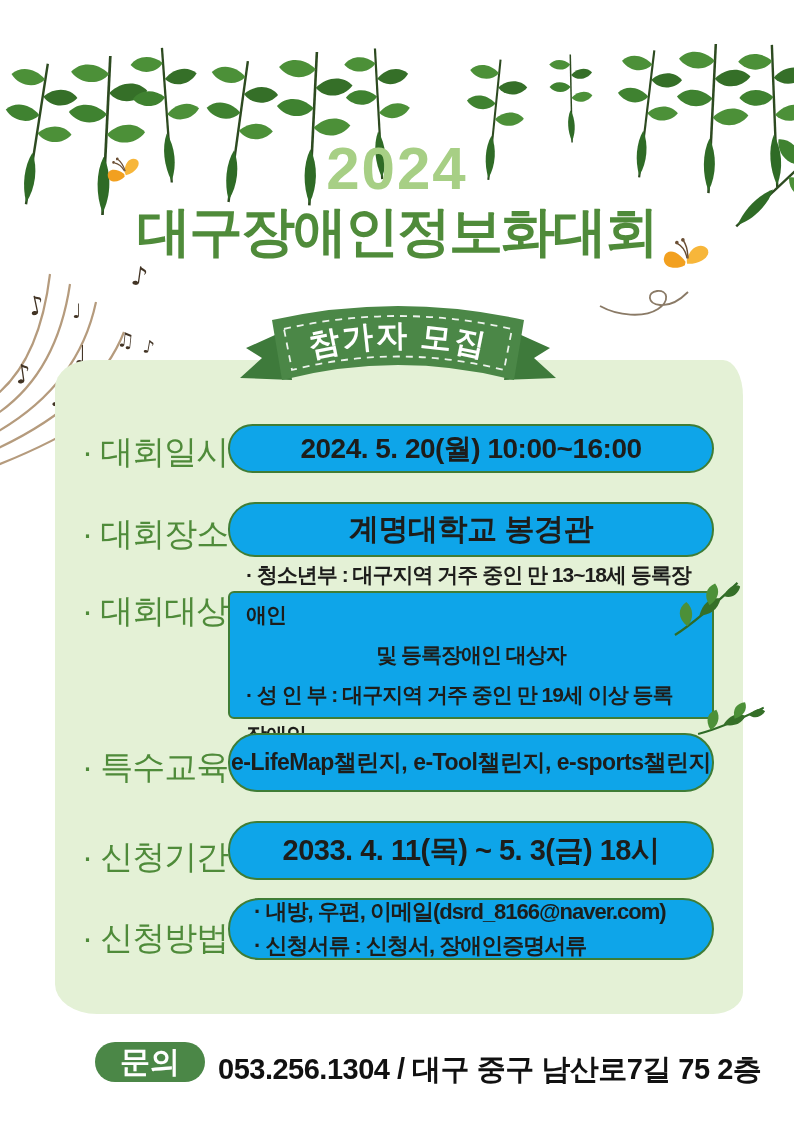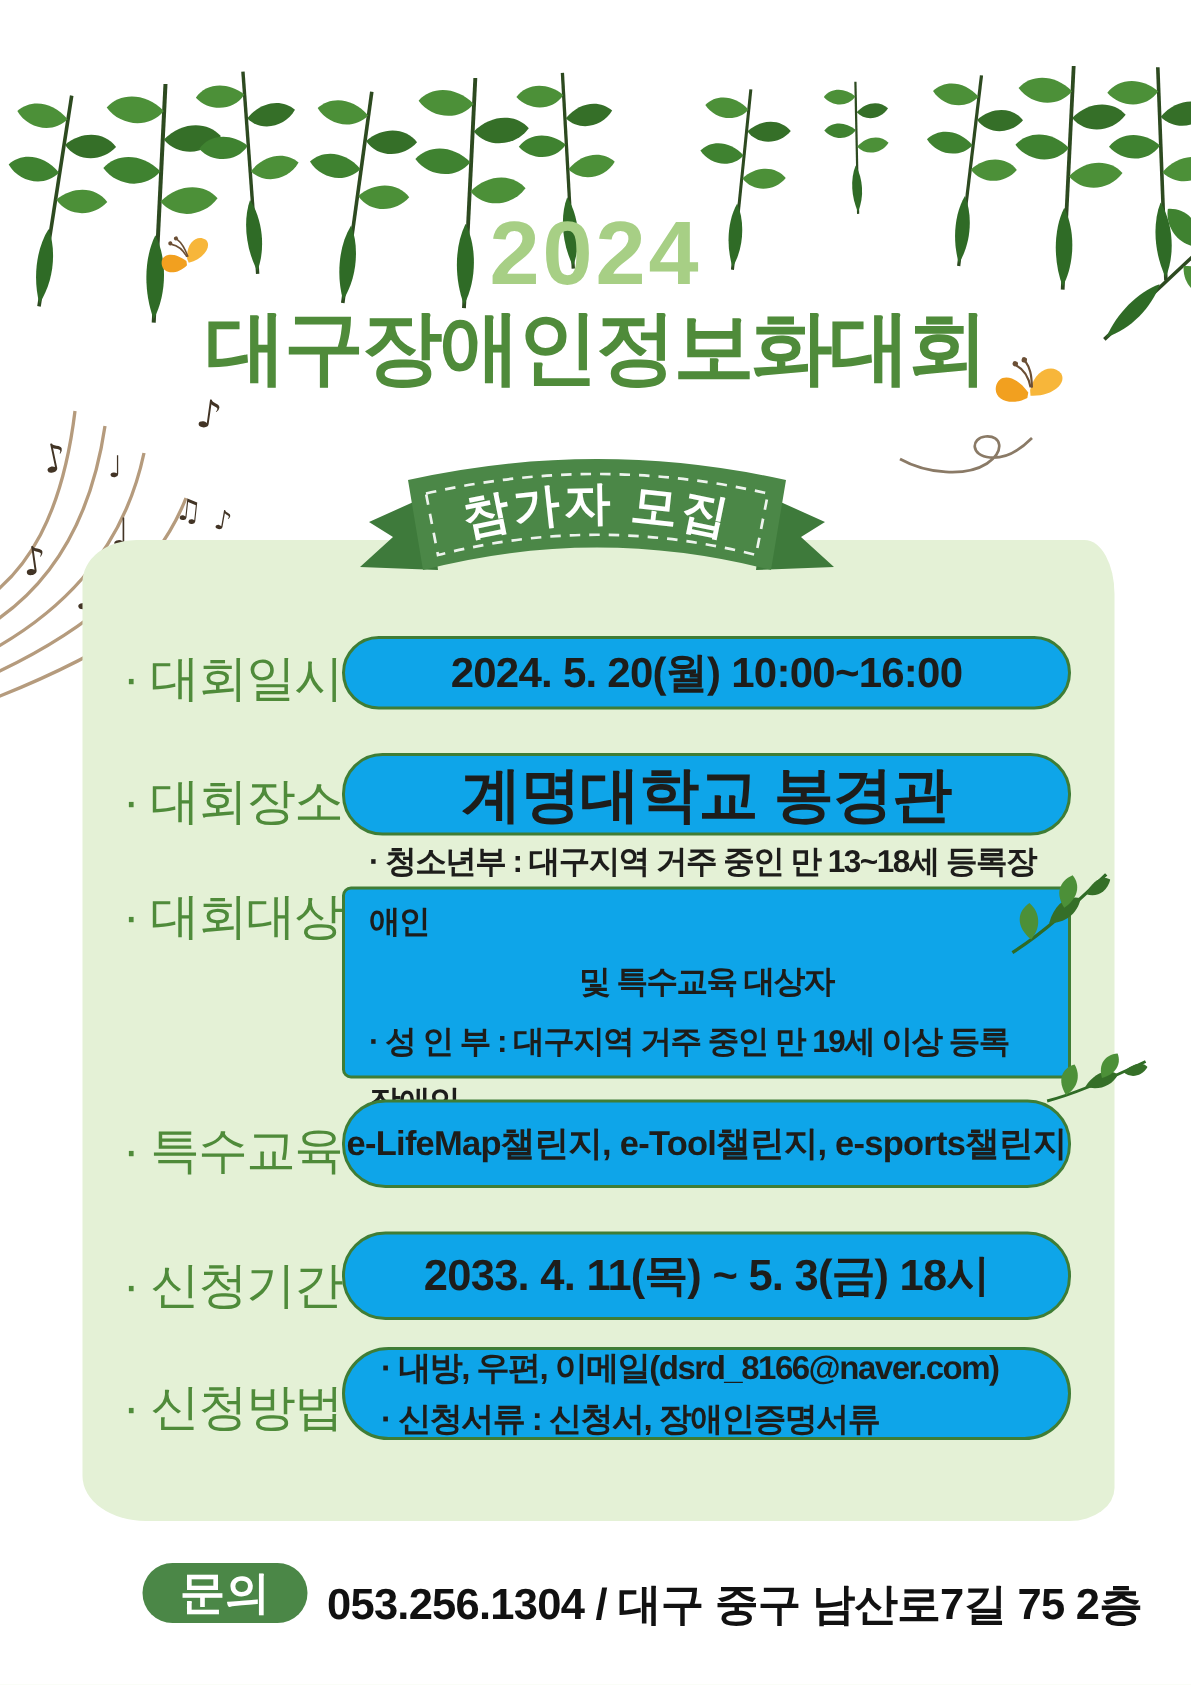--- a/index.html
+++ b/index.html
@@ -38,21 +38,21 @@
     display:flex;flex-direction:column;justify-content:center;
     color:#1d1d1b;font-weight:bold;
   }
   .ln{display:block;letter-spacing:-0.5px;}
   .center{text-align:center;}
   .left{text-align:left;}
 
   .r0{top:424px;} .r0 .row-label{top:6px;}  .r0 .row-box{top:0;height:49px;border-radius:25px;}
   .r0 .ln{font-size:28px;}
   .r1{top:502px;} .r1 .row-label{top:10px;} .r1 .row-box{top:0;height:55px;border-radius:27px;}
-  .r1 .ln{font-size:40px;}
+  .r1 .ln{font-size:30px;}
   .r2{top:579px;} .r2 .row-label{top:10px;} .r2 .row-box{top:0;height:128px;border-radius:6px;padding:0 16px;margin-top:12px;}
   .r2 .ln{font-size:21px;line-height:40px;letter-spacing:-1px;}
   .r3{top:733px;} .r3 .row-label{top:12px;} .r3 .row-box{top:0;height:59px;border-radius:29px;}
   .r3 .ln{font-size:23px;}
   .r4{top:821px;} .r4 .row-label{top:14px;} .r4 .row-box{top:0;height:59px;border-radius:29px;}
   .r4 .ln{font-size:29px;}
   .r5{top:898px;} .r5 .row-label{top:18px;} .r5 .row-box{top:0;height:62px;border-radius:32px;padding-left:24px;}
   .r5 .ln{font-size:22px;line-height:34px;letter-spacing:-1px;}
 
   
@@ -176,21 +176,21 @@
     <div class="row-label">· 대회장소</div>
     <div class="row-box">
       <span class="ln center">계명대학교 봉경관</span>
     </div>
   </div>
 
   <div class="row r2">
     <div class="row-label">· 대회대상</div>
     <div class="row-box">
       <span class="ln left">· 청소년부 : 대구지역 거주 중인 만 13~18세 등록장애인</span>
-      <span class="ln center">및 특수교육 대상자</span>
+      <span class="ln center">및 등록장애인 대상자</span>
       <span class="ln left">· 성 인 부 : 대구지역 거주 중인 만 19세 이상 등록 장애인</span>
     </div>
   </div>
 
   <div class="row r3">
     <div class="row-label">· 특수교육</div>
     <div class="row-box">
       <span class="ln center">e-LifeMap챌린지, e-Tool챌린지, e-sports챌린지</span>
     </div>
   </div>

